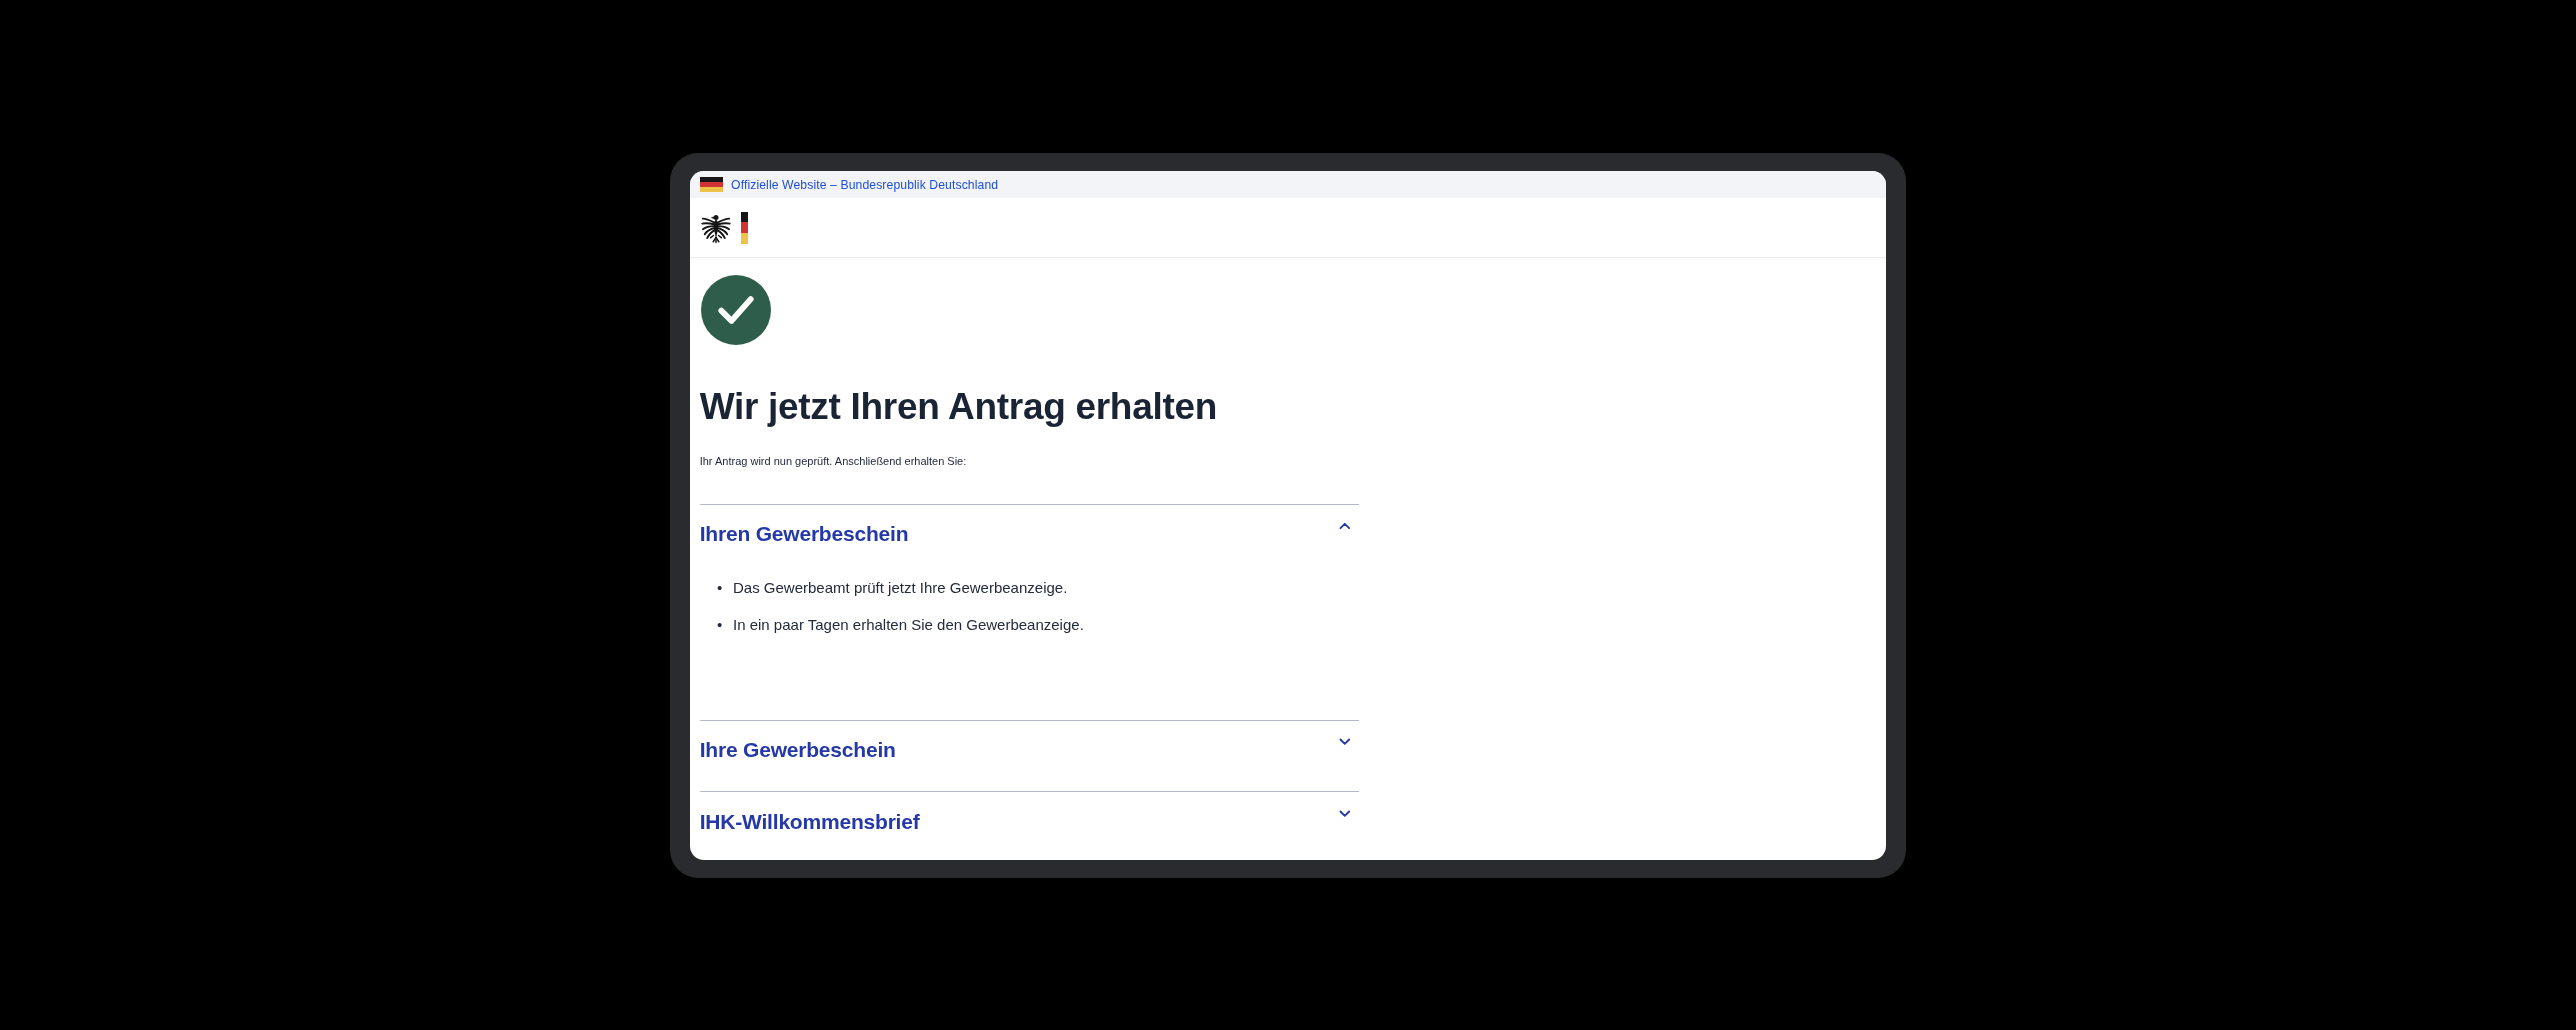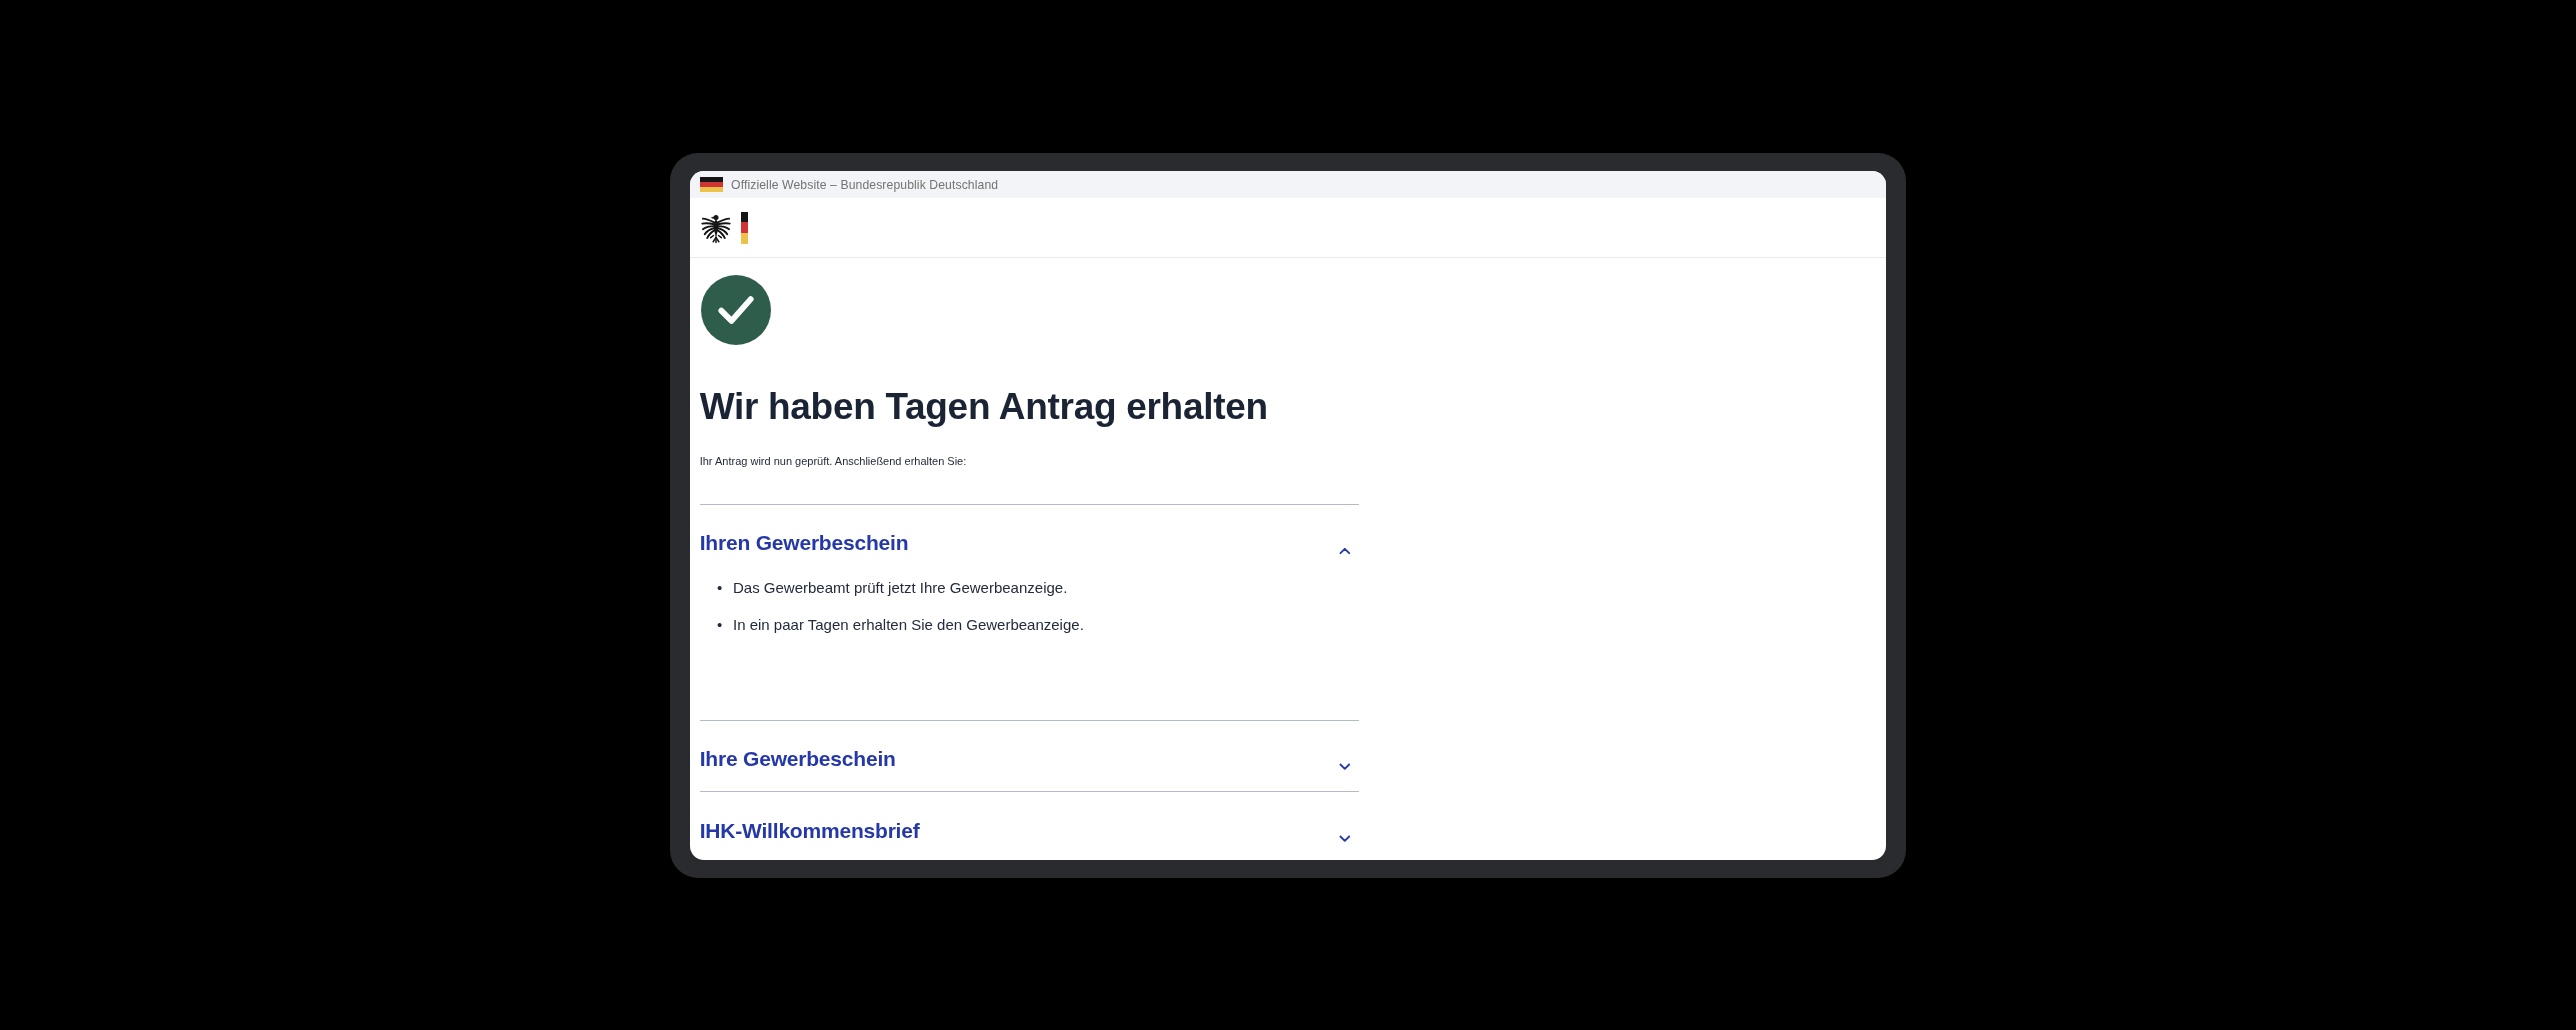--- a/index.html
+++ b/index.html
@@ -34,21 +34,21 @@
   .gov-banner{
     position:absolute;left:0;top:0;width:100%;height:27px;
     background:var(--banner_bg);
     display:flex;align-items:center;gap:8.4px;padding-left:9.7px;
   }
   .flag-h{width:23px;height:15.5px;display:flex;flex-direction:column;flex:none;}
   .flag-h i{flex:1;}
   .flag-h i:nth-child(1){background:var(--flag_black);}
   .flag-h i:nth-child(2){background:var(--flag_red);}
   .flag-h i:nth-child(3){background:var(--flag_gold);}
-  .gov-banner-text{font-size:12.2px;color:#737373;letter-spacing:0.1px;}
+  .gov-banner-text{font-size:12.2px;color:#1d4ed8;letter-spacing:0.1px;}
   
   .site-header{
     position:absolute;left:0;top:27px;width:100%;height:60px;
     border-bottom:1.3px solid var(--border_light);
     display:flex;align-items:center;padding-left:11px;
   }
   .logo{display:flex;align-items:center;gap:9.7px;cursor:pointer;}
   .logo-stripe{width:7px;height:32px;display:flex;flex-direction:column;flex:none;}
   .logo-stripe i{flex:1;}
   .logo-stripe i:nth-child(1){background:var(--flag_black);}
@@ -68,21 +68,21 @@
   p.intro{
     position:absolute;left:9.7px;top:281px;
     font-size:11px;line-height:19.3px;color:var(--body_text);white-space:nowrap;
   }
   .divider{
     position:absolute;left:9.7px;width:659px;height:1.3px;
     background:var(--divider);
   }
   .acc-row{
     position:absolute;left:9.7px;width:659px;height:33px;
-    display:flex;align-items:flex-end;justify-content:space-between;
+    display:flex;align-items:flex-start;justify-content:space-between;
     padding-right:7.7px;background:none;border:none;cursor:pointer;
     font-family:inherit;text-align:left;
   }
   .acc-label{
     font-size:21px;font-weight:700;color:var(--accent_blue);
     letter-spacing:-0.2px;white-space:nowrap;
   }
   .chevron{flex:none;display:block;}
   ul.acc-list{
     position:absolute;left:27px;top:406px;width:608px;list-style:none;
@@ -148,21 +148,21 @@
     </header>
 
     <main>
 
       <div class="success-circle">
         <svg width="40" height="32" viewBox="0 0 62 50">
           <polyline points="8,26 24,42 54,8" fill="none" stroke="#ffffff" stroke-width="9" stroke-linecap="round" stroke-linejoin="round"></polyline>
         </svg>
       </div>
 
-      <h1 class="page-title">Wir haben Tagen Antrag erhalten</h1>
+      <h1 class="page-title">Wir jetzt Ihren Antrag erhalten</h1>
       <p class="intro">Ihr Antrag wird nun geprüft. Anschließend erhalten Sie:</p>
 
       <div class="divider" style="top:333px"></div>
       <button class="acc-row" style="top:351px">
         <span class="acc-label">Ihren Gewerbeschein</span>
         <svg class="chevron" width="11.6" height="7.7" viewBox="0 0 20 13">
           <polyline points="2.5,10.5 10,3 17.5,10.5" fill="none" stroke="#2438A8" stroke-width="3.2" stroke-linecap="round" stroke-linejoin="round"></polyline>
         </svg>
       </button>
       <ul class="acc-list">

